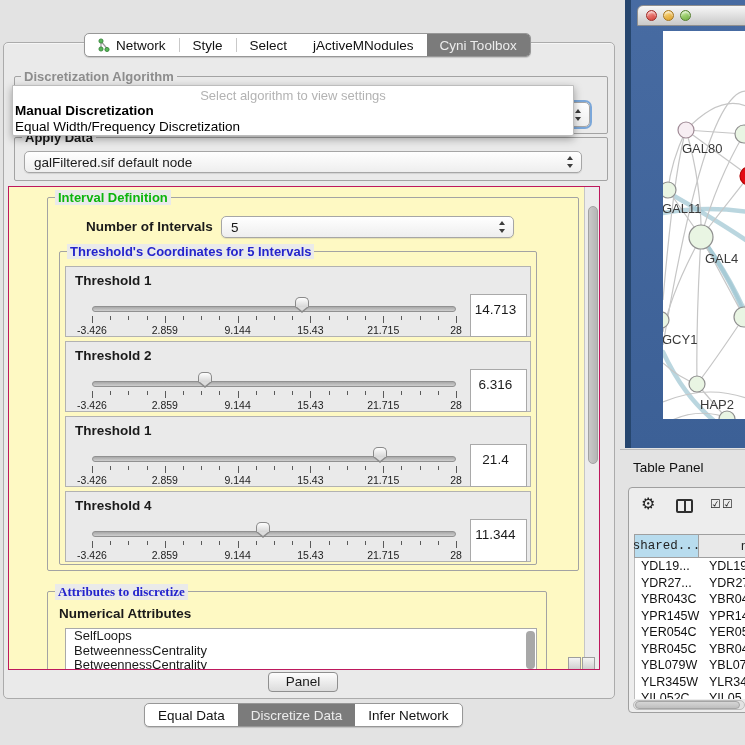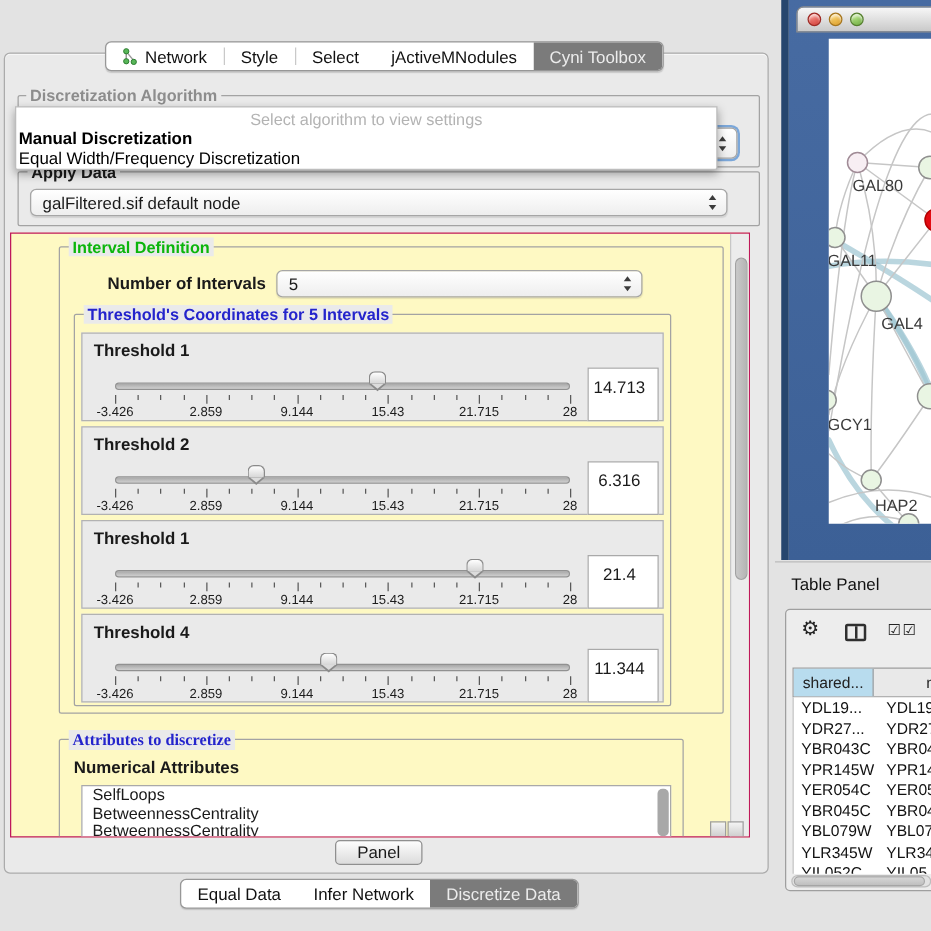--- a/index.html
+++ b/index.html
@@ -135,21 +135,21 @@
     background:#ededed; border:1px solid #9f9f9f; border-radius:4px 0 0 4px; }
   #tp-gear { position:absolute; left:12px; top:7px; font-size:16px; color:#222; line-height:18px; }
   #tp-colsicon { position:absolute; left:47px; top:11px; width:17px; height:14px; border:2px solid #2f2f2f; border-radius:2px; }
   #tp-colsicon::after { content:""; position:absolute; left:5.5px; top:0; width:2px; height:10px; background:#2f2f2f; }
   .tp-check { position:absolute; top:9px; font-size:12px; color:#222; }
   #tp-check1 { left:81px; } #tp-check2 { left:93px; }
 
   #tp-table { position:absolute; left:5px; top:46px; width:170px; }
   #tp-header { display:flex; height:24px; border:1px solid #9f9f9f; background:#e9e9e9; }
   .tp-h { font-size:12.5px; display:flex; align-items:center; justify-content:center; color:#222; }
-  #tp-h1 { width:64px; background:#b8dcee; border-right:1px solid #9f9f9f; }
+  #tp-h1 { width:64px; background:#b8dcee; border-right:1px solid #9f9f9f;font-family:Liberation Mono, monospace; }
   #tp-h2 { width:104px; justify-content:flex-start; padding-left:42px; }
   #tp-rows { height:141px; overflow:hidden; background:#fff; border-left:1px solid #bdbdbd; }
   .tp-row { display:flex; height:16.5px; align-items:center; background:#fff; }
   .tp-c { font-size:12.5px; color:#111; white-space:nowrap; }
   .tp-c1 { width:64px; padding-left:6px; }
   .tp-c2 { width:100px; padding-left:10px; }
   #tp-hscroll { position:absolute; left:4px; top:212px; width:112px; height:10px;
     background:#e2e2e2; border:1px solid #bdbdbd; border-radius:5px; }
   #tp-hthumb { position:absolute; left:1px; top:0px; width:105px; height:8px;
     background:linear-gradient(#d6d6d6,#bfbfbf); border:1px solid #a5a5a5; border-radius:4px; }
@@ -376,25 +376,25 @@
       <div class="corner-btn" style="left:559px;"></div>
       <div class="corner-btn" style="left:573px;"></div>
     </div>
 
     <div id="apply-btn">Panel</div>
 
     <div id="bottom-tabbar" class="tabbar">
         <span class="tab">
           <span>Equal Data</span>
         </span>
+        <span class="tab selected">
+          <span>Discretize Data</span>
+        </span>
         <span class="tab">
           <span>Infer Network</span>
-        </span>
-        <span class="tab selected">
-          <span>Discretize Data</span>
         </span>
       </div>
   </div>
 
   <div id="right-panel">
 
     <div id="net-frame">
       <div id="net-titlebar">
         <span id="light-close" class="light"></span>
         <span id="light-min" class="light"></span>

